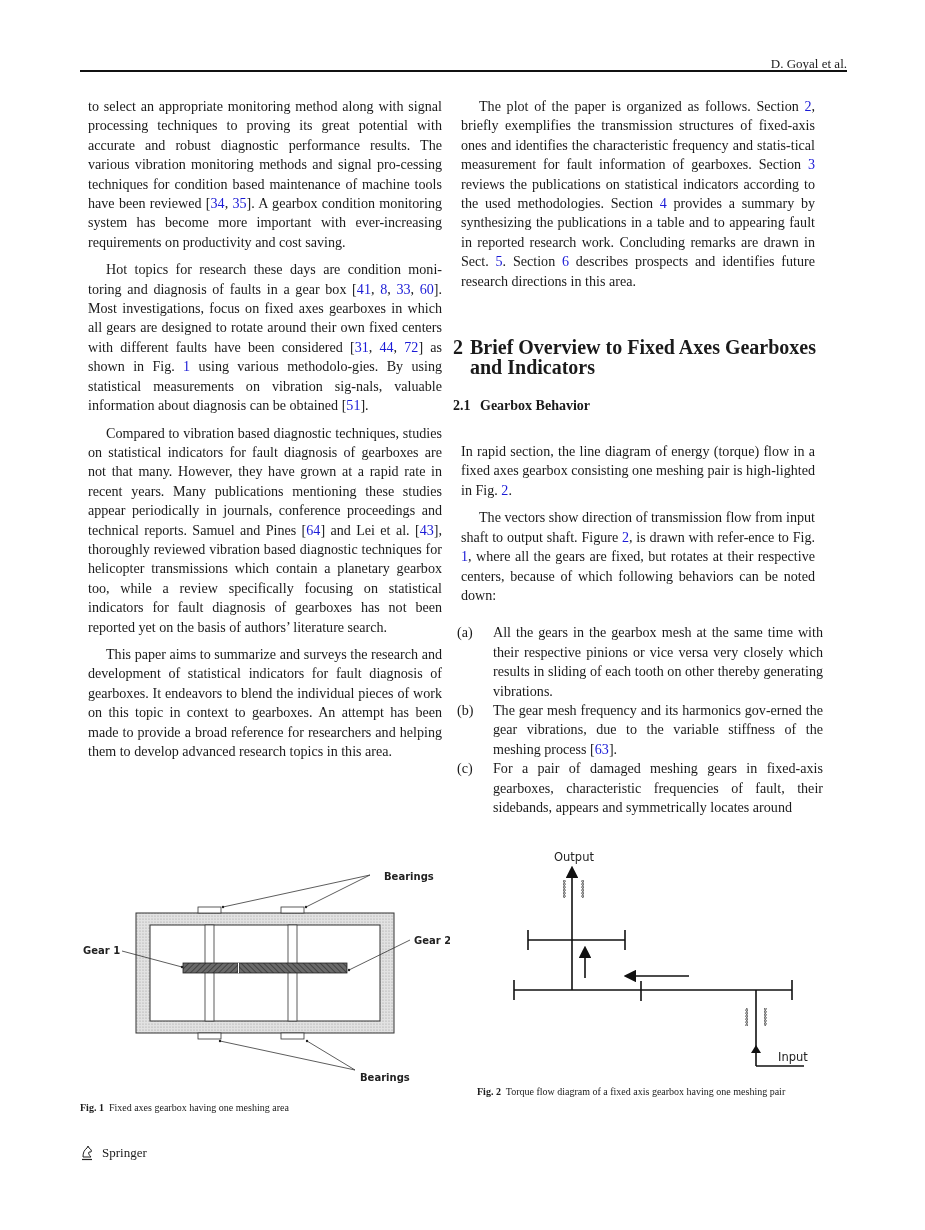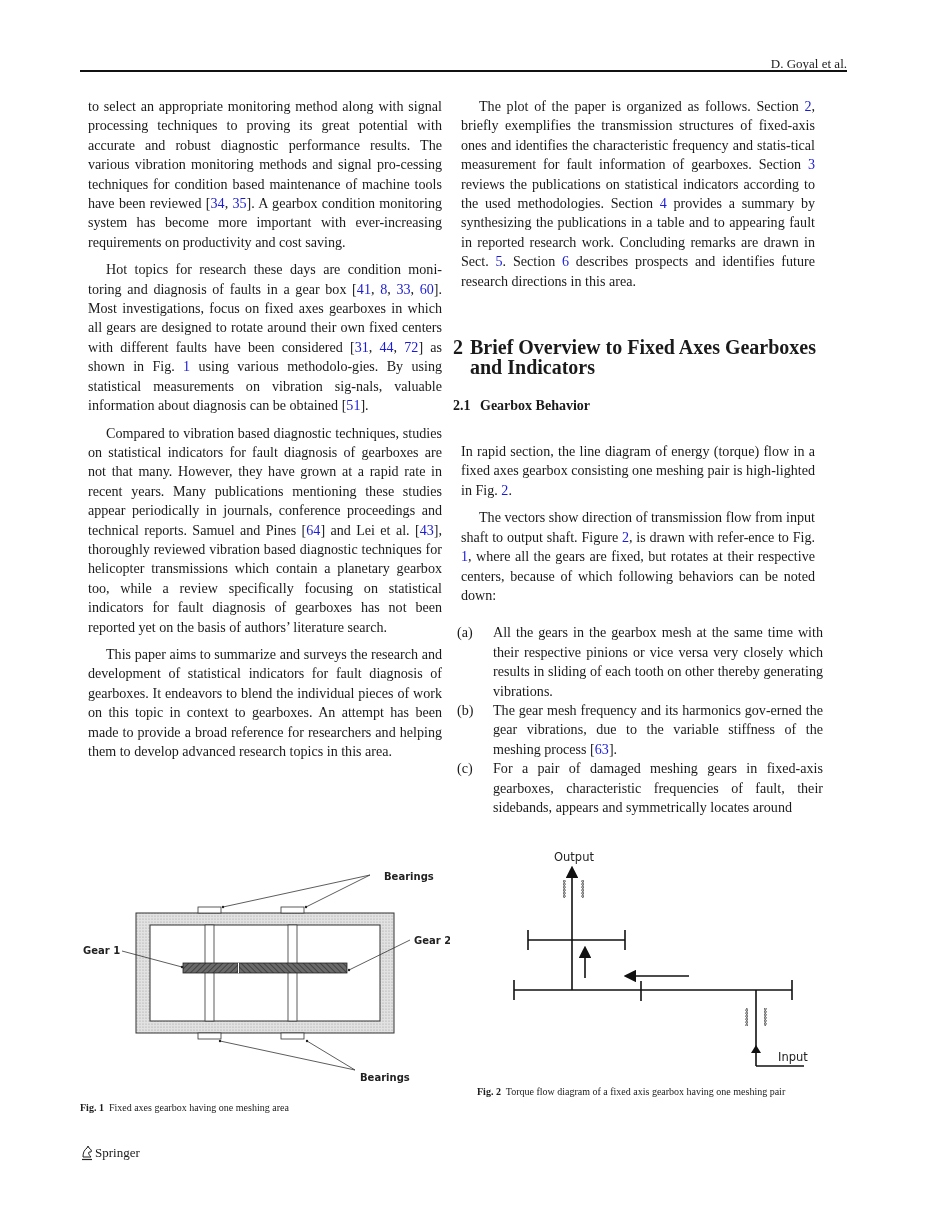--- a/index.html
+++ b/index.html
@@ -24,21 +24,21 @@
 
   .list { margin: 0; padding: 0; list-style: none; }
   .list li { position: relative; padding-left: 40px; }
   .list li .lab { position: absolute; left: 4px; top: 0; }
 
   .fig { position: absolute; }
   .fig svg { display: block; }
   .caption { position: absolute; font-size: 10px; line-height: 16px; text-align: justify; }
   .caption b { font-weight: bold; }
 
-  .footer { position: absolute; left: 80px; top: 1145px; font-size: 13px; display: flex; align-items: center; gap: 1px; }
+  .footer { position: absolute; left: 80px; top: 1145px; font-size: 13px; display: flex; align-items: center; gap: 8px; }
   .footer svg { display: block; }
 </style>
 </head>
 <body>
 
 <div class="header">
   <span class="author">D. Goyal et al.</span>
 </div>
 <div class="header-rule"></div>
 

